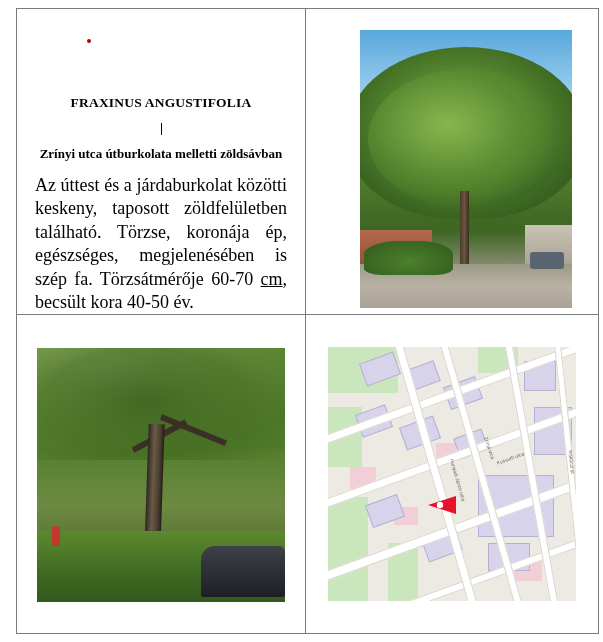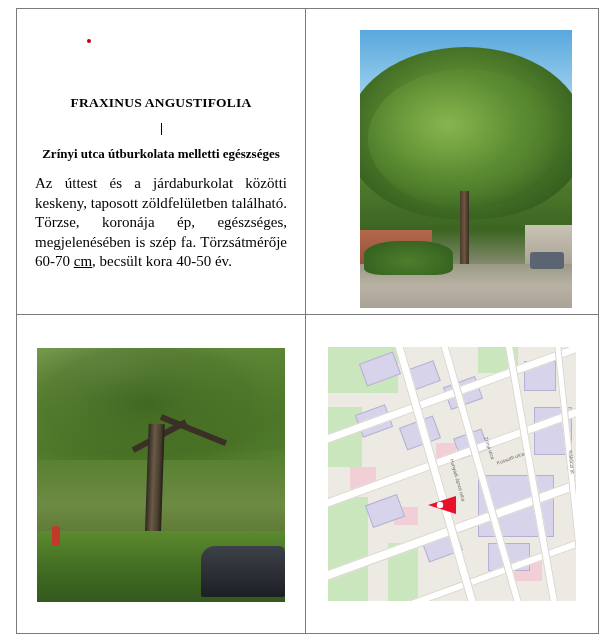--- a/index.html
+++ b/index.html
@@ -86,21 +86,21 @@
     vertical-align: -2px;
     margin: 0 0px;
   }
   .title-loc {
     font-weight: bold;
     font-size: 13px;
     text-align: center;
     margin: 0 0 12px 0;
   }
   .body-par {
-    font-size: 15px;
+    font-size: 18px;
     text-align: justify;
     line-height: 1.30;
     margin: 0;
     hyphens: none;
   }
   .underline-blue {
     text-decoration: underline;
     text-decoration-color: #000;
   }
 
@@ -255,21 +255,21 @@
 <body>
 
 <div class="page">
   <div class="sheet">
 
     <div class="cell text-cell">
       <div class="red-dot"></div>
       <div class="txt-wrap">
         <div class="title-latin">FRAXINUS ANGUSTIFOLIA</div>
         <div class="title-hu"><span class="cursor-bar"></span></div>
-        <div class="title-loc">Zrínyi utca útburkolata melletti egészséges</div>
+        <div class="title-loc">Zrínyi utca útburkolata melletti zöldsávban</div>
         <p class="body-par"><span>Az úttest és a járdaburkolat közötti keskeny, taposott zöldfelületben található. Törzse, koronája ép, egészséges, megjelenésében is szép fa. Törzsátmérője 60-70 </span><span class="underline-blue">cm</span><span>, becsült kora 40-50 év.</span></p>
       </div>
     </div>
 
     <div class="cell photo-cell-top">
       <div class="photo" id="photo-tree-canopy">
         <div class="sky-top"></div>
         <div class="canopy"></div>
         <div class="canopy2"></div>
         <div class="bldg-left"></div>

